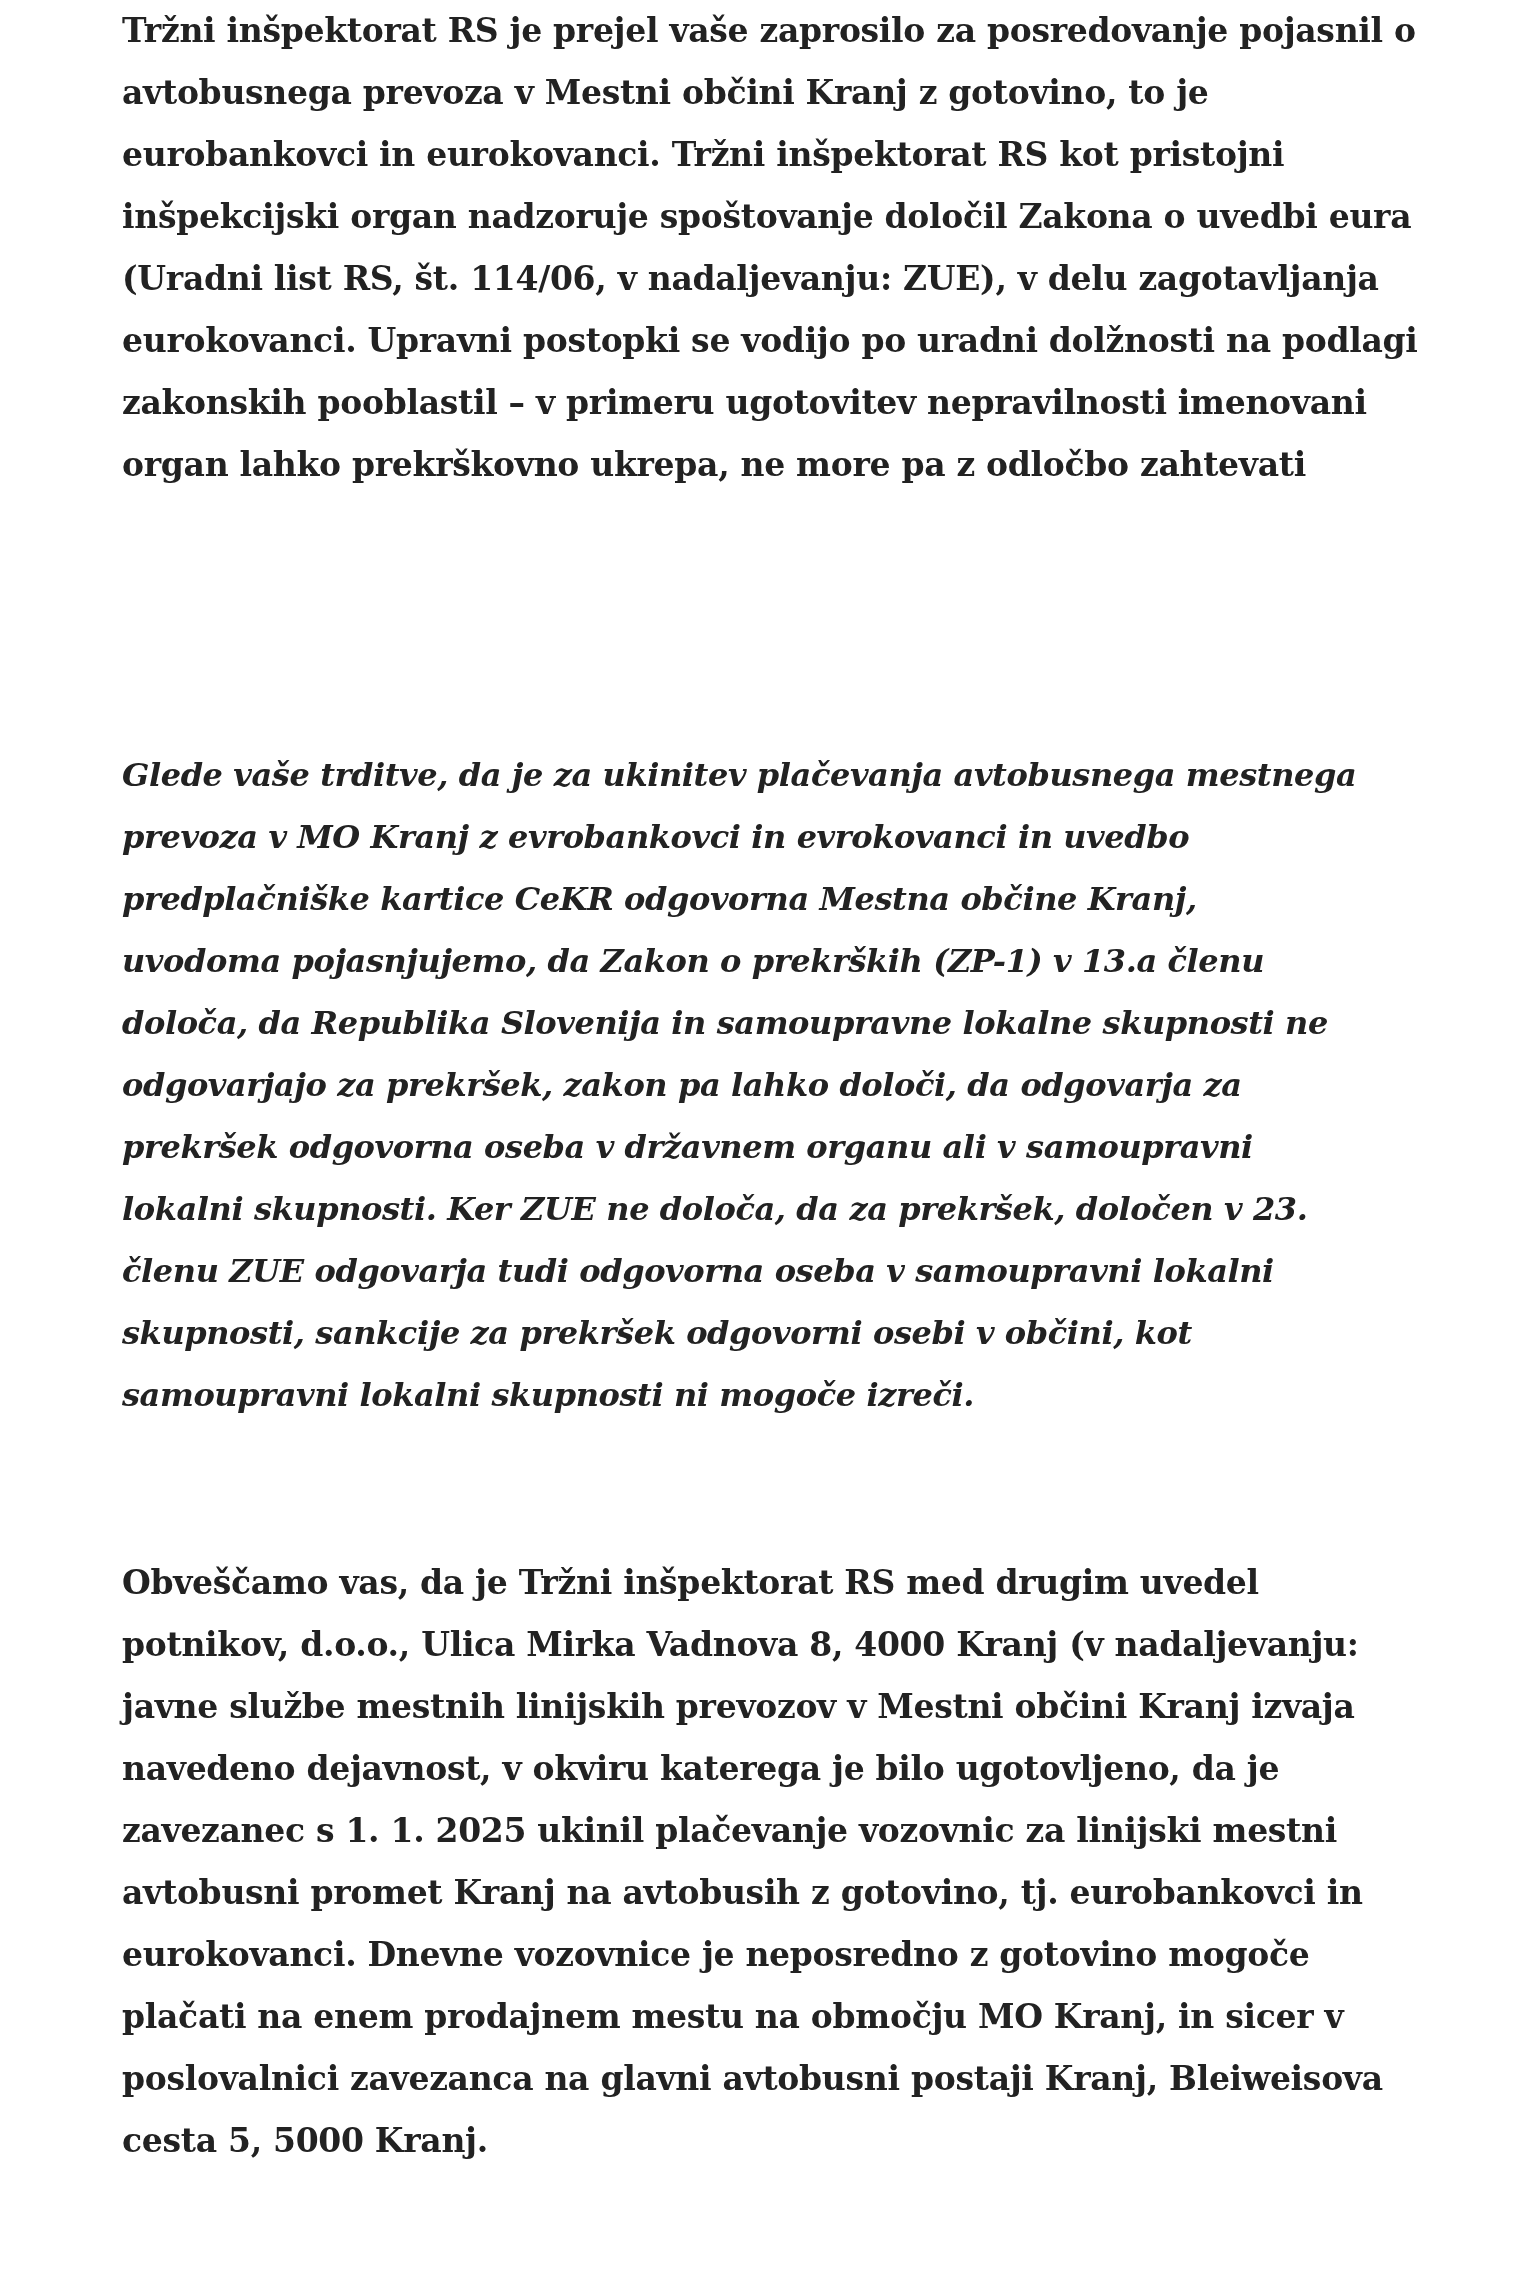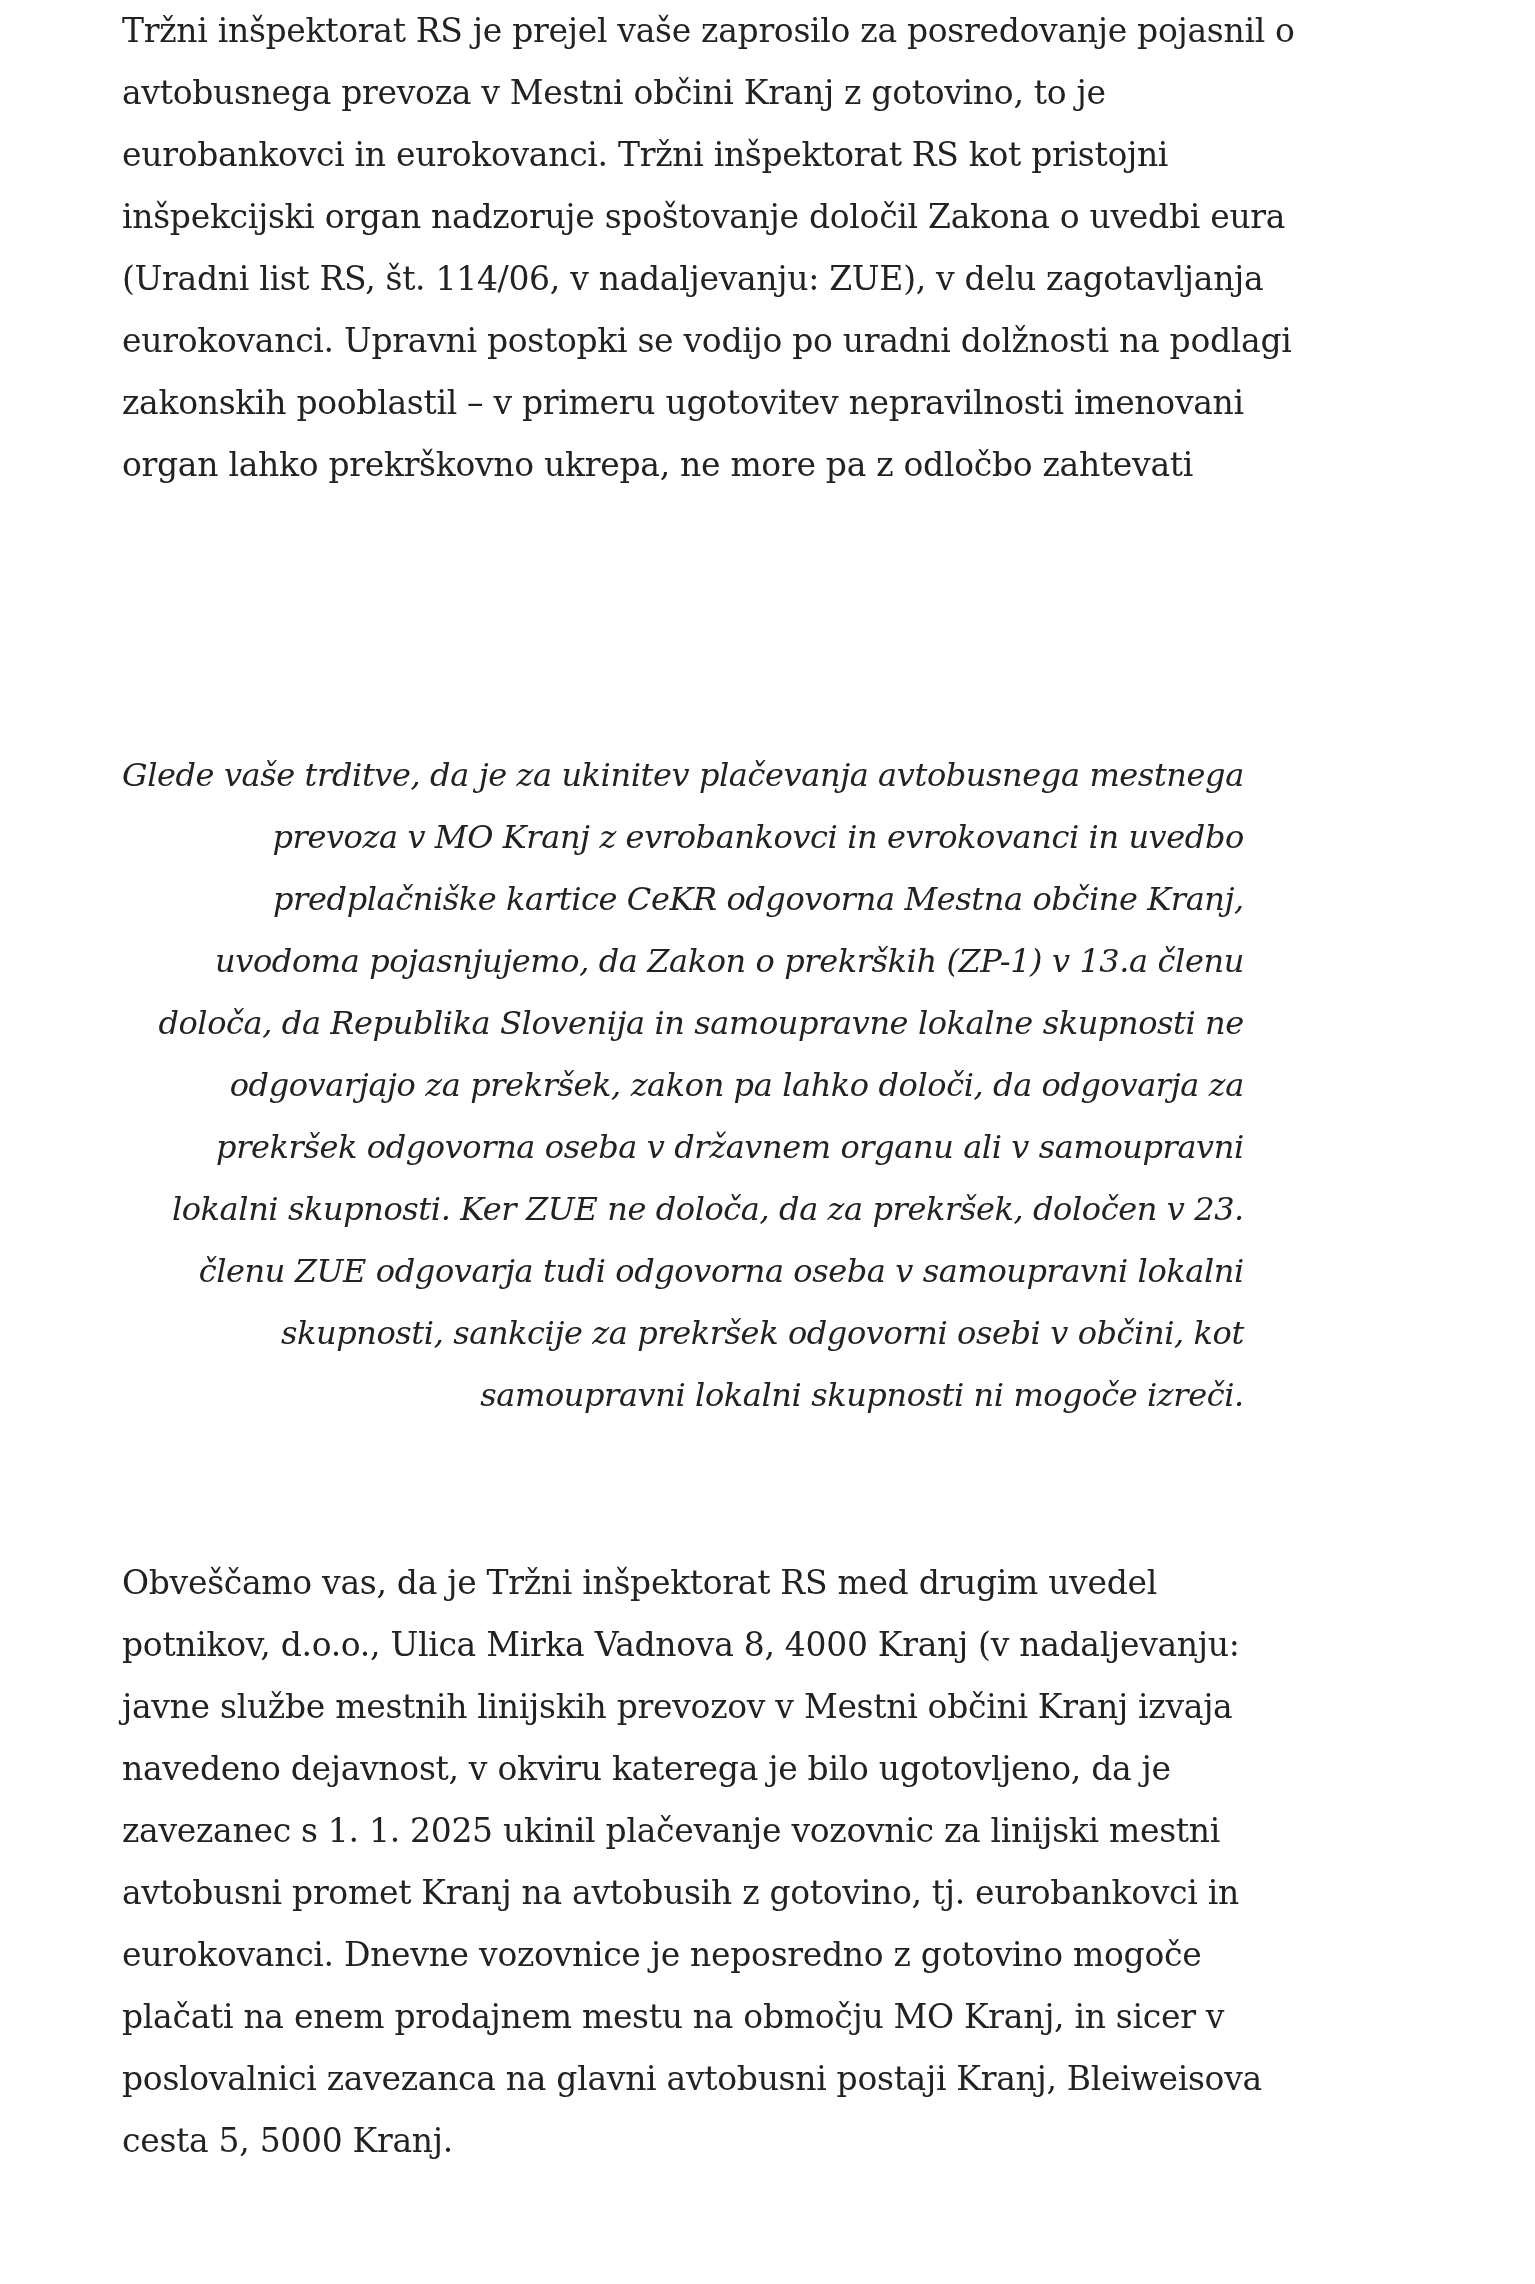--- a/index.html
+++ b/index.html
@@ -27,29 +27,28 @@
     }
     .line {
       display: block;
       white-space: nowrap;
       height: 62px;
       line-height: 62px;
       font-size: 33px;
       letter-spacing: -0.3px;
     }
     .para-regular .line {
-      font-weight: normal;
+      font-weight: bold;
       font-style: normal;
     }
     .para-emph .line {
-      font-weight: normal;
+      font-weight: bold;
       font-style: italic;
       font-size: 32px;
       letter-spacing: -0.4px;
-      text-align: right;
     }
     #p1 { position: absolute; top: 0px; }
     #p2 { position: absolute; top: 744px; }
     #p3 { position: absolute; top: 1552px; }
   </style>
 </head>
 <body>
 
 <div class="article">
 

